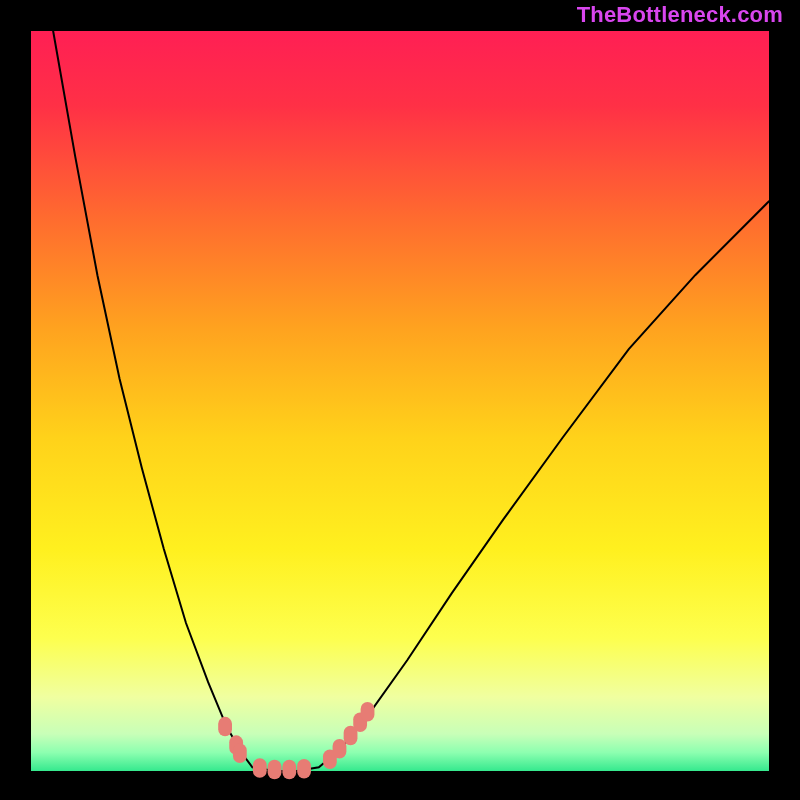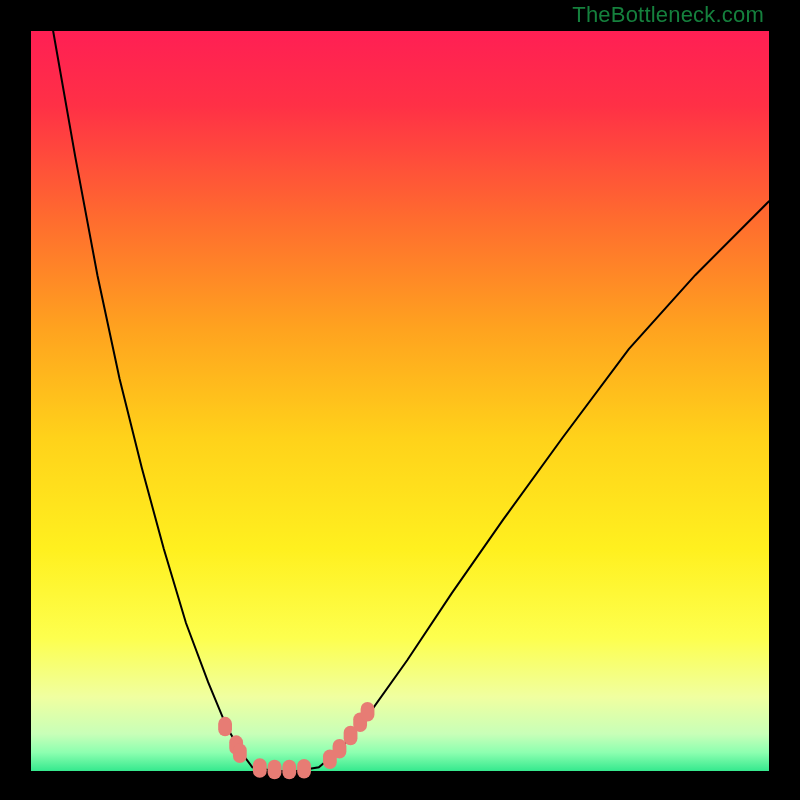--- a/index.html
+++ b/index.html
@@ -13,24 +13,24 @@
   }
   .stage {
     position: relative;
     width: 800px;
     height: 800px;
     background: #000;
   }
   .watermark {
     position: absolute;
     top: 2px;
-    right: 36px;
-    color: #15803d;
+    right: 17px;
+    color: #d946ef;
     font-size: 22px;
-    font-weight: 400;
+    font-weight: 700;
     letter-spacing: 0.2px;
     user-select: none;
   }
   svg {
     display: block;
   }
 </style>
 </head>
 <body>
 

